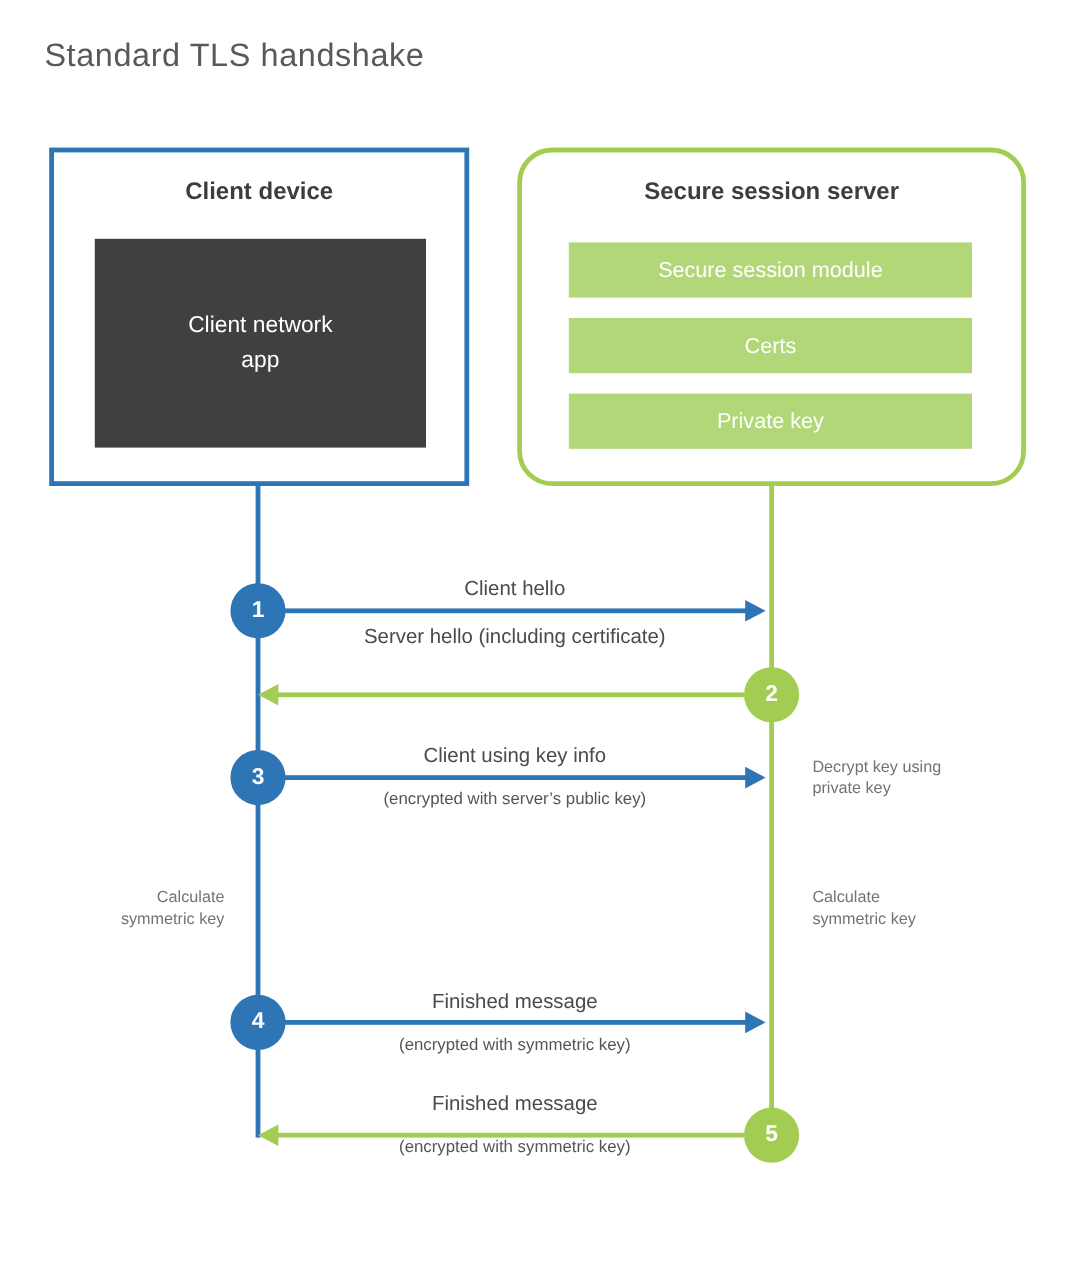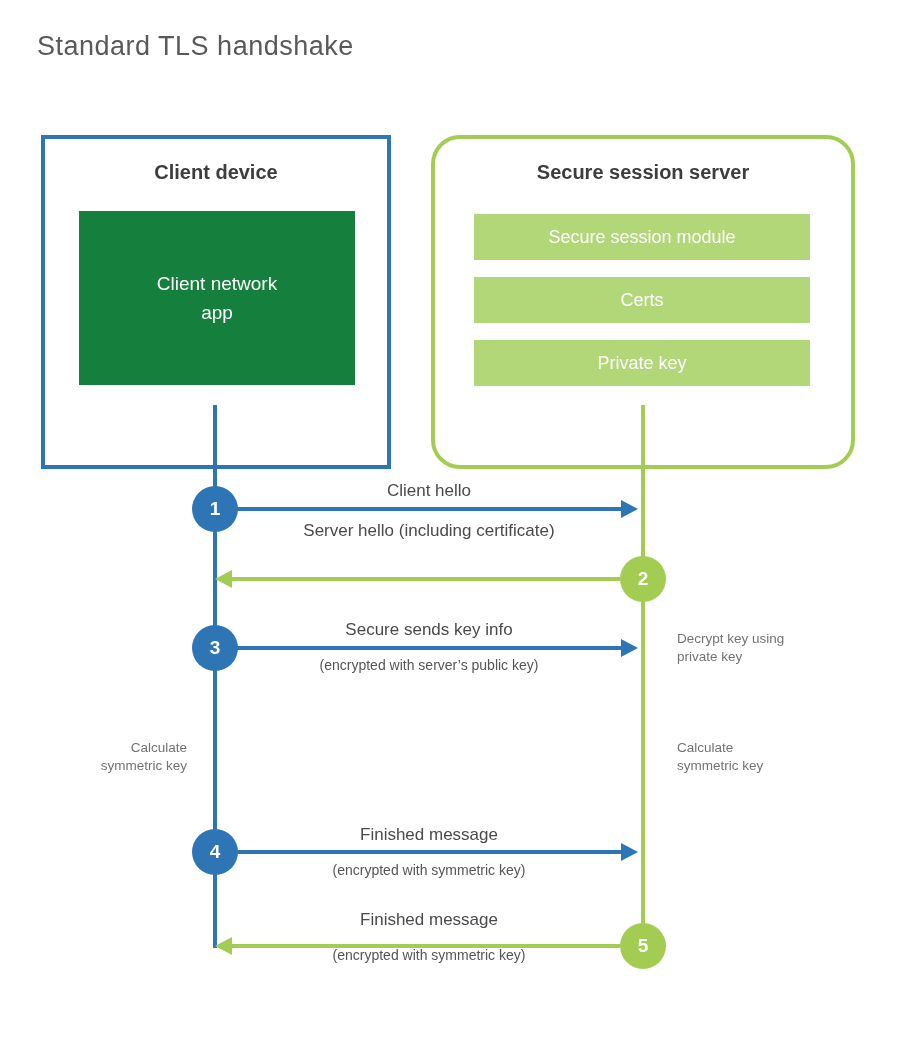--- a/index.html
+++ b/index.html
@@ -19,44 +19,43 @@
     top: 31px;
     font-size: 27px;
     font-weight: 300;
     letter-spacing: 0.5px;
     color: #595959;
   }
   
   .actor-box {
     position: absolute;
     top: 123px;
-    height: 334px;
+    height: 282px;
     background: #ffffff;
     border: 4px solid;
-    margin-top: 12px;
   }
   .actor-box.client { left: 41px; width: 350px; border-color: #2e75b6; }
   .actor-box.server { left: 431px; width: 424px; border-color: #a3cd52; border-radius: 29px; }
   .actor-title {
     position: absolute;
     top: 22px;
     left: 0;
     width: 100%;
     text-align: center;
     font-size: 20px;
     font-weight: bold;
     color: #3d3d3d;
   }
   .client-app {
     position: absolute;
     left: 34px;
     top: 72px;
     width: 276px;
     height: 174px;
-    background: #15803d;
+    background: #404040;
     color: #ffffff;
     font-size: 19px;
     line-height: 29px;
     text-align: center;
     display: flex;
     align-items: center;
     justify-content: center;
     white-space: pre-line;
   }
   .server-bar {
@@ -152,21 +151,21 @@
   <div class="msg-label" style="top:481px;">Client hello</div>
   <div class="msg-line blue" style="left:237px; top:507px; width:386px;"></div>
   <div class="arrowhead right" style="left:621px; top:500px;"></div>
   <div class="step-circle blue" style="left:192px; top:486px;">1</div>
 
   <div class="msg-label" style="top:521px;">Server hello (including certificate)</div>
   <div class="msg-line green" style="left:231px; top:577px; width:389px;"></div>
   <div class="arrowhead left" style="left:215px; top:570px;"></div>
   <div class="step-circle green" style="left:620px; top:556px;">2</div>
 
-  <div class="msg-label" style="top:620px;">Secure sends key info</div>
+  <div class="msg-label" style="top:620px;">Client using key info</div>
   <div class="msg-line blue" style="left:237px; top:646px; width:386px;"></div>
   <div class="arrowhead right" style="left:621px; top:639px;"></div>
   <div class="step-circle blue" style="left:192px; top:625px;">3</div>
   <div class="msg-sublabel" style="top:657px;text-align:center;">(encrypted with server’s public key)</div>
   <div class="side-note" style="left:677px; top:630px; width:140px;">Decrypt key using
 private key</div>
 
   <div class="side-note align-right" style="left:57px; top:739px; width:130px;">Calculate
 symmetric key</div>
   <div class="side-note" style="left:677px; top:739px; width:130px;">Calculate

